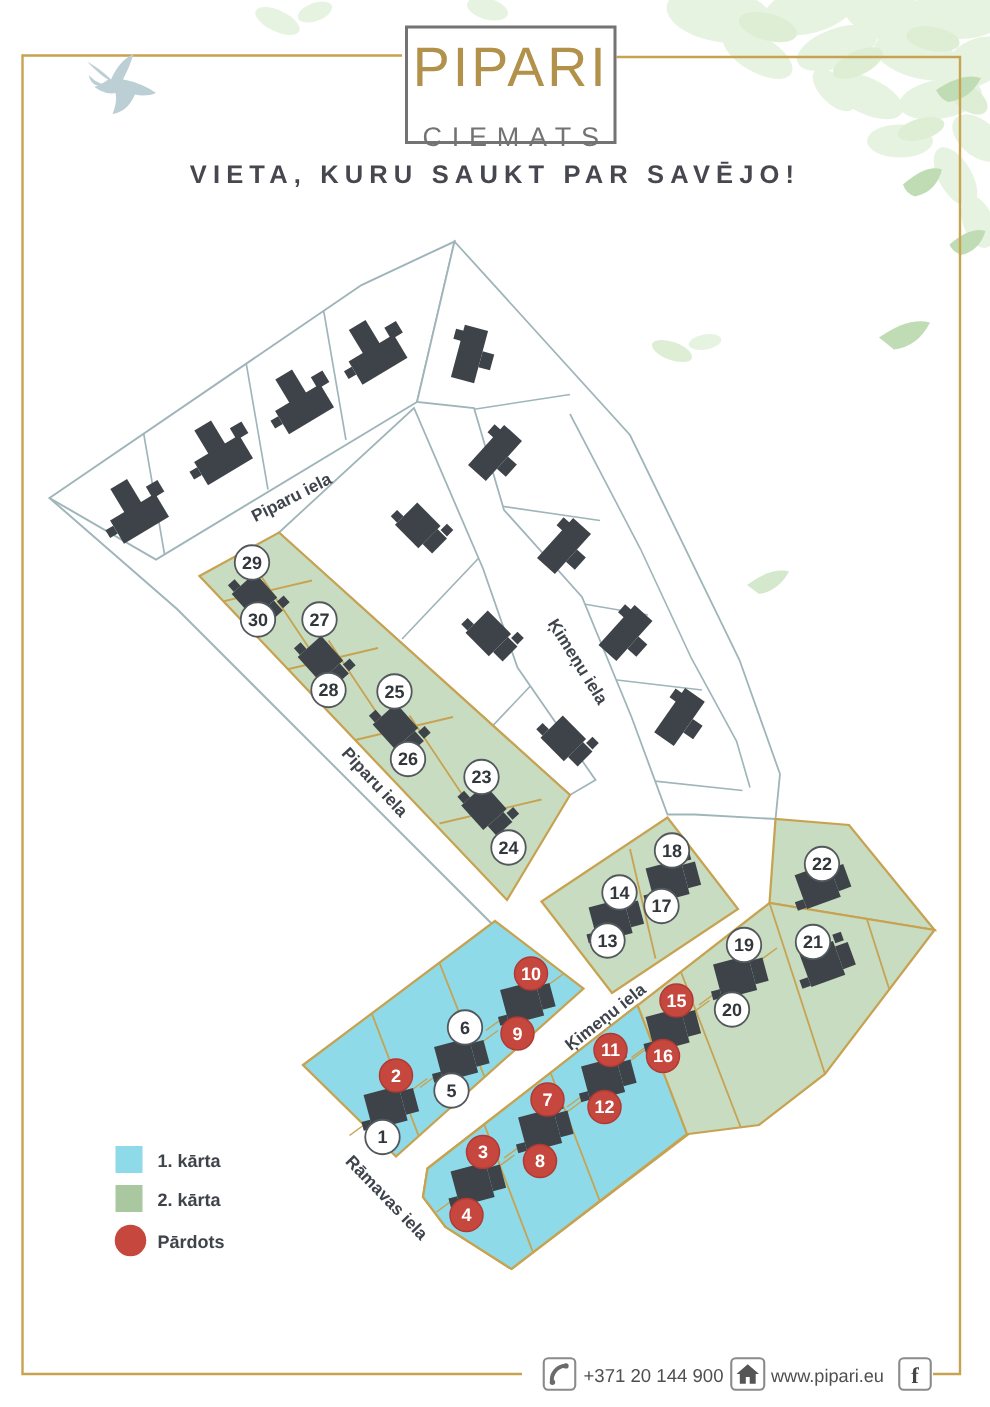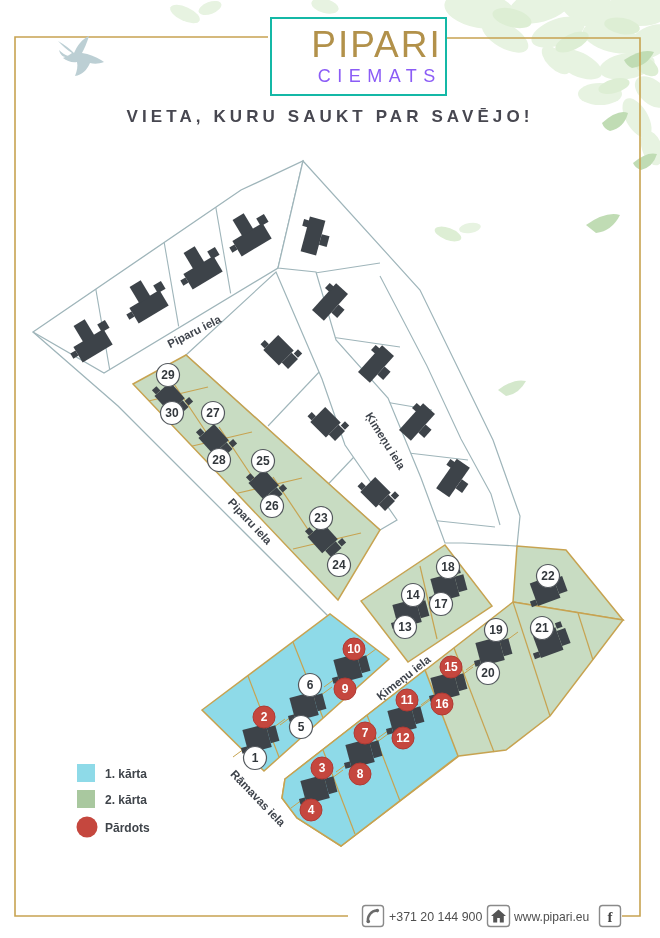--- a/index.html
+++ b/index.html
@@ -1,21 +1,21 @@
 <!DOCTYPE html>
 <html><head>
 <meta charset="utf-8">
 <style>
 html,body { margin:0; padding:0; background:#fff; }
 #page { position:relative; width:660px; height:938px; background:#fff; overflow:hidden;
         font-family:"Liberation Sans", sans-serif; }
 .logo { position:absolute; left:270px; top:17px; width:137px; height:75px;
-        border:2px solid #14b8a6; background:#fff; text-align:center;padding-left:36px; }
+        border:2px solid #737373; background:#fff; text-align:center; }
 .logo .t1 { font-size:37px; color:#b2914a; letter-spacing:2px; margin-top:5px; }
-.logo .t2 { font-size:18px; color:#8b5cf6; letter-spacing:6.5px; margin-top:0px; text-indent:6.5px;text-align:center; }
+.logo .t2 { font-size:18px; color:#737373; letter-spacing:6.5px; margin-top:15px; text-indent:6.5px;text-align:center; }
 .tagline { position:absolute; left:0; top:107px; width:660px; text-align:center;
         font-size:17px; color:#474750; letter-spacing:4.1px; font-weight:bold; }
 </style>
 </head>
 <body>
 <div id="page">
 
 <svg width="660" height="938" viewBox="0 0 660 938" style="position:absolute;left:0;top:0">
 
 <g>

